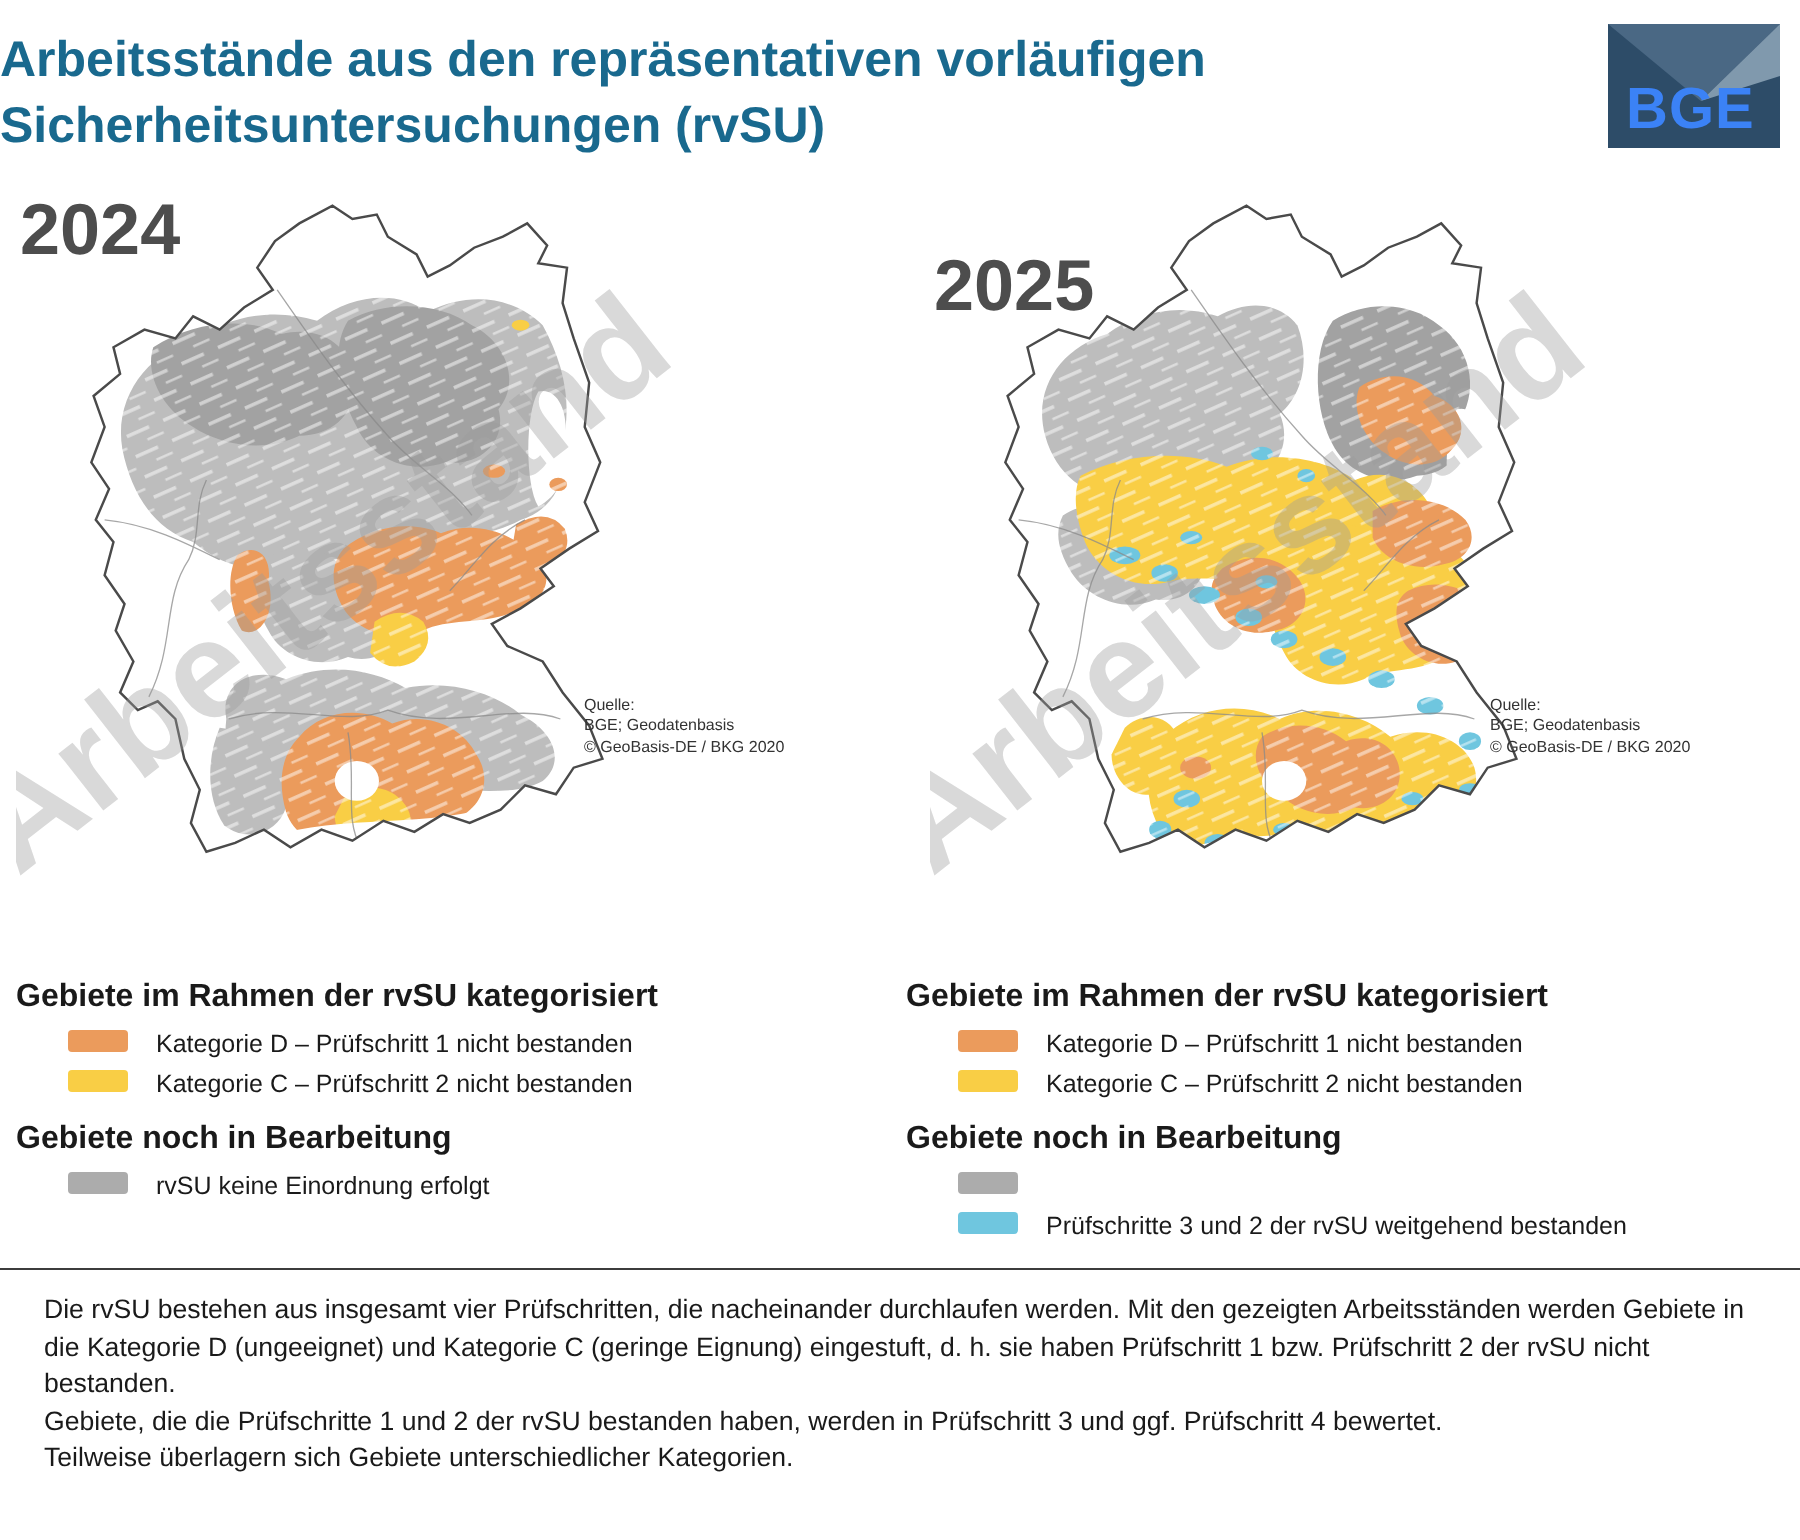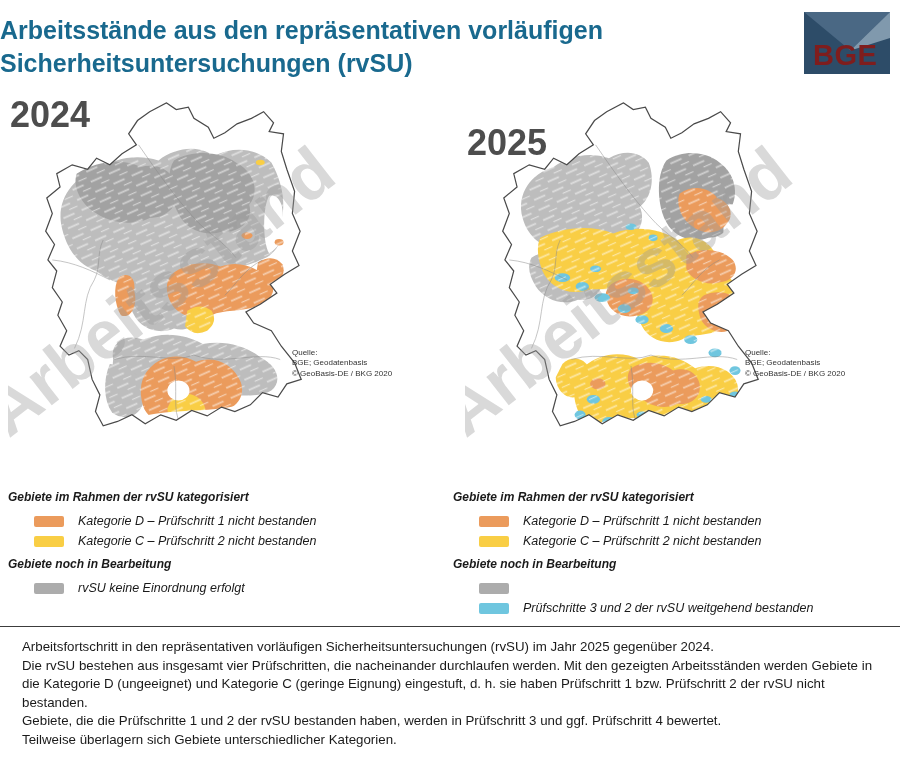--- a/index.html
+++ b/index.html
@@ -12,39 +12,39 @@
   .title{
     padding-top:14px;text-align:left;font-size:25px;font-weight:bold;line-height:1.3;
   }
   .logo{
     position:absolute;right:10px;top:12px;width:86px;height:62px;overflow:hidden;
   }
   .logo .base{position:absolute;inset:0;}
   .logo .facet-a{position:absolute;inset:0;clip-path:polygon(0 0,100% 0,54% 62%);}
   .logo .facet-b{position:absolute;inset:0;clip-path:polygon(100% 0,100% 42%,54% 62%);}
   .logo .logo-text{
-    position:absolute;left:9px;bottom:2px;color:#7f1d1d;font-weight:bold;font-size:29px;letter-spacing:.5px;
+    position:absolute;left:9px;bottom:2px;color:#3b82f6;font-weight:bold;font-size:29px;letter-spacing:.5px;
   }
   
   .maps-row{display:flex;height:390px;}
   .map-col{position:relative;width:445px;flex:0 0 445px;}
   .year-label{position:absolute;top:2px;left:10px;font-size:36px;font-weight:bold;}
   .map-col.right .year-label{left:22px;margin-top:28px;}
   .map-svg{position:absolute;top:2px;left:8px;}
   .map-col.right .map-svg{left:20px;}
   .map-source{
     position:absolute;left:292px;top:256px;width:130px;font-size:8px;line-height:1.3;color:#333;
   }
   .map-col.right .map-source{left:300px;}
   .map-source span{display:block;}
   
   .legends-row{display:flex;margin-top:2px;}
   .legend-col{width:445px;flex:0 0 445px;padding-left:8px;box-sizing:border-box;}
-  .legend-heading{font-size:12px;font-weight:bold;margin:6px 0 7px 0;font-style:italic;}
-  .legend-item{display:flex;align-items:center;height:20px;margin-left:26px;font-style:italic;}
+  .legend-heading{font-size:16px;font-weight:bold;margin:6px 0 7px 0;}
+  .legend-item{display:flex;height:20px;margin-left:26px;}
   .swatch{width:30px;height:11px;border-radius:2px;margin-right:14px;flex:0 0 30px;}
   .legend-label{font-size:12.5px;}
   
   .footer{
     border-top:1px solid #3c3c3c;margin-top:8px;padding:11px 26px 0 22px;
     font-size:13.3px;line-height:1.4;
   }
   .footer p{margin:0;}
   svg{display:block;}
 </style>
@@ -256,17 +256,16 @@
       <span class="swatch" style="background-color: rgb(172, 172, 172);"></span>
     </div>
     <div class="legend-item">
       <span class="swatch" style="background-color: rgb(111, 198, 223);"></span>
       <span class="legend-label">Prüfschritte 3 und 2 der rvSU weitgehend bestanden</span>
     </div>
   </div>
 </div>
 
 <div class="footer">
-  <p>Arbeitsfortschritt in den repräsentativen vorläufigen Sicherheitsuntersuchungen (rvSU) im Jahr 2025 gegenüber 2024.</p>
   <p>Die rvSU bestehen aus insgesamt vier Prüfschritten, die nacheinander durchlaufen werden. Mit den gezeigten Arbeitsständen werden Gebiete in die Kategorie D (ungeeignet) und Kategorie C (geringe Eignung) eingestuft, d. h. sie haben Prüfschritt 1 bzw. Prüfschritt 2 der rvSU nicht bestanden.</p>
   <p>Gebiete, die die Prüfschritte 1 und 2 der rvSU bestanden haben, werden in Prüfschritt 3 und ggf. Prüfschritt 4 bewertet.</p>
   <p>Teilweise überlagern sich Gebiete unterschiedlicher Kategorien.</p>
 </div>
 
 </body></html>

